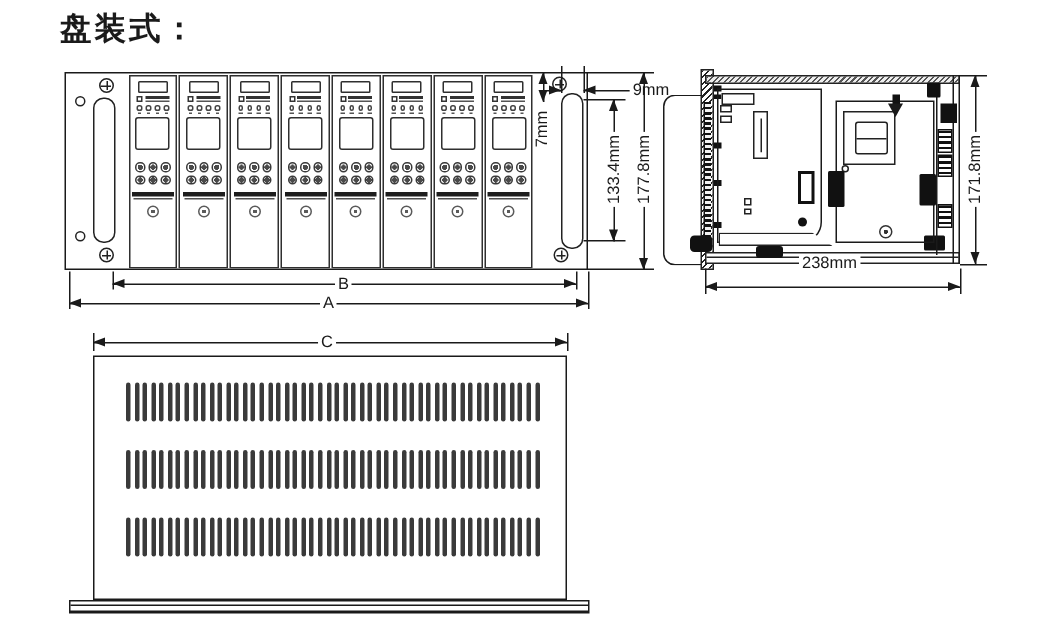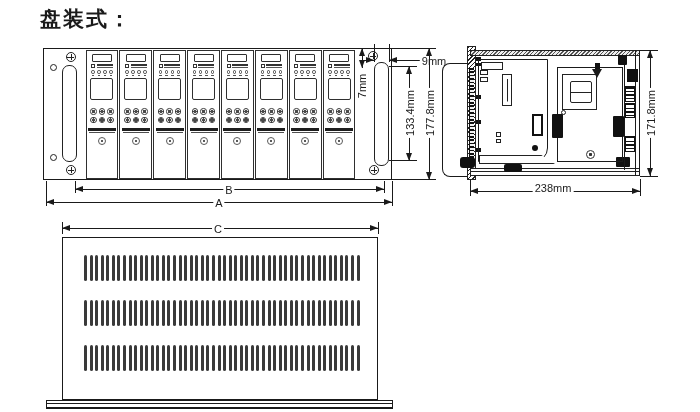--- a/index.html
+++ b/index.html
@@ -491,21 +491,21 @@
     <div class="ln" style="left:650px;top:50px;width:1px;height:126px"></div>
     <div class="arr u" style="left:647px;top:50px"></div>
     <div class="arr d" style="left:647px;top:168px"></div>
     <div class="dlabel vert" style="left:650.5px;top:113px">171.8mm</div>
 
     <div class="ln" style="left:470px;top:179px;width:1px;height:17px"></div>
     <div class="ln" style="left:640px;top:179px;width:1px;height:17px"></div>
     <div class="ln" style="left:470px;top:191px;width:170px;height:1px"></div>
     <div class="arr l" style="left:470px;top:188px"></div>
     <div class="arr r" style="left:632px;top:188px"></div>
-    <div class="dlabel" style="left:553px;top:188px">238mm</div>
+    <div class="dlabel" style="left:553px;top:176px">238mm</div>
   </div>
 
   <div>
 
     <div class="ln" style="left:62px;top:222px;width:1px;height:12px"></div>
     <div class="ln" style="left:378px;top:222px;width:1px;height:12px"></div>
     <div class="ln" style="left:62px;top:228px;width:316px;height:1px"></div>
     <div class="arr l" style="left:62px;top:225px"></div>
     <div class="arr r" style="left:370px;top:225px"></div>
     <div class="dlabel" style="left:218px;top:228.5px">C</div>

